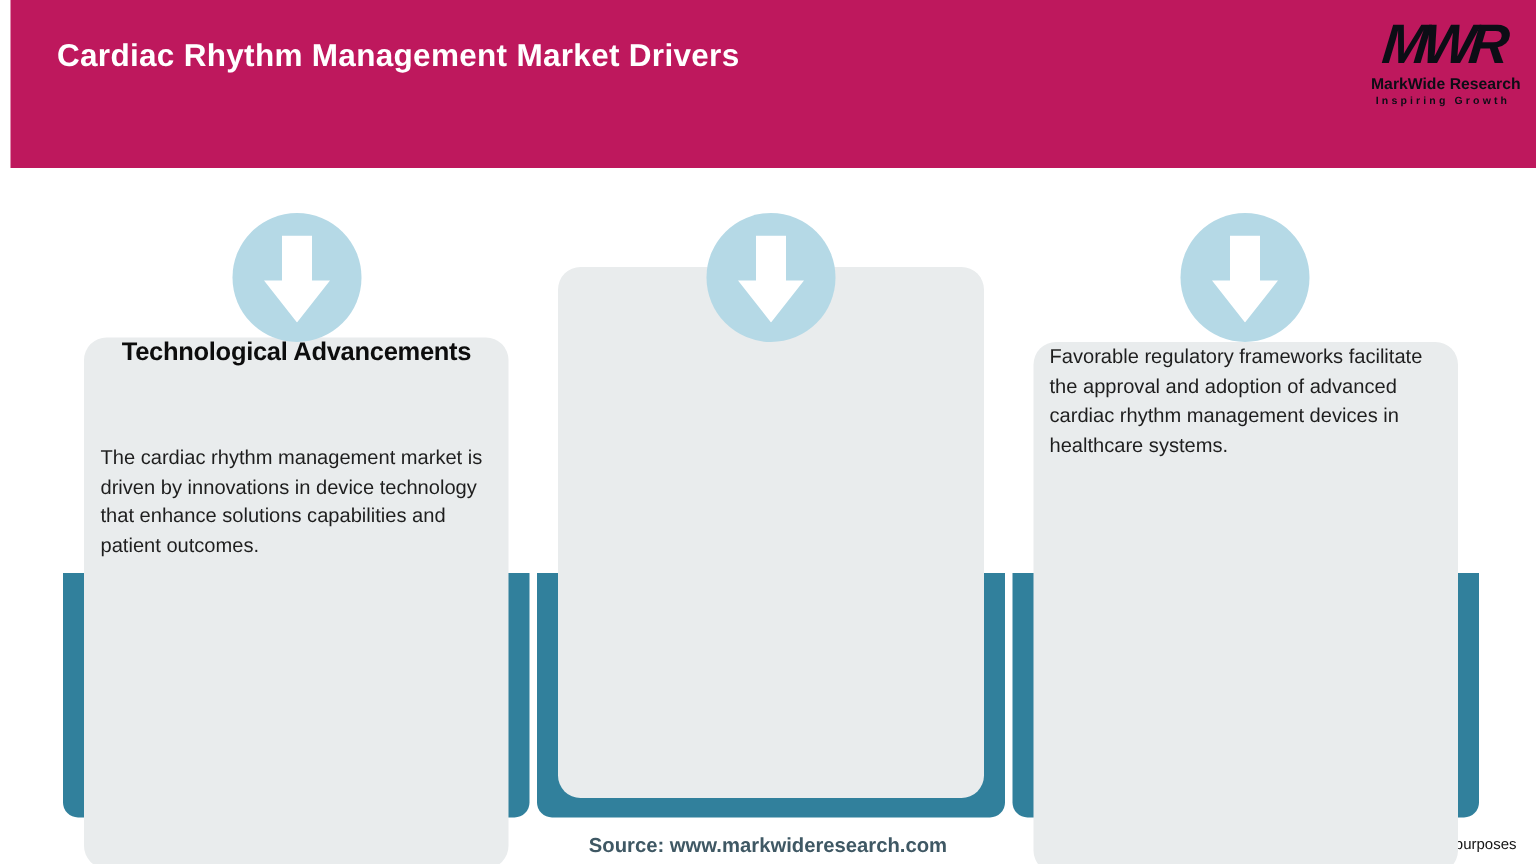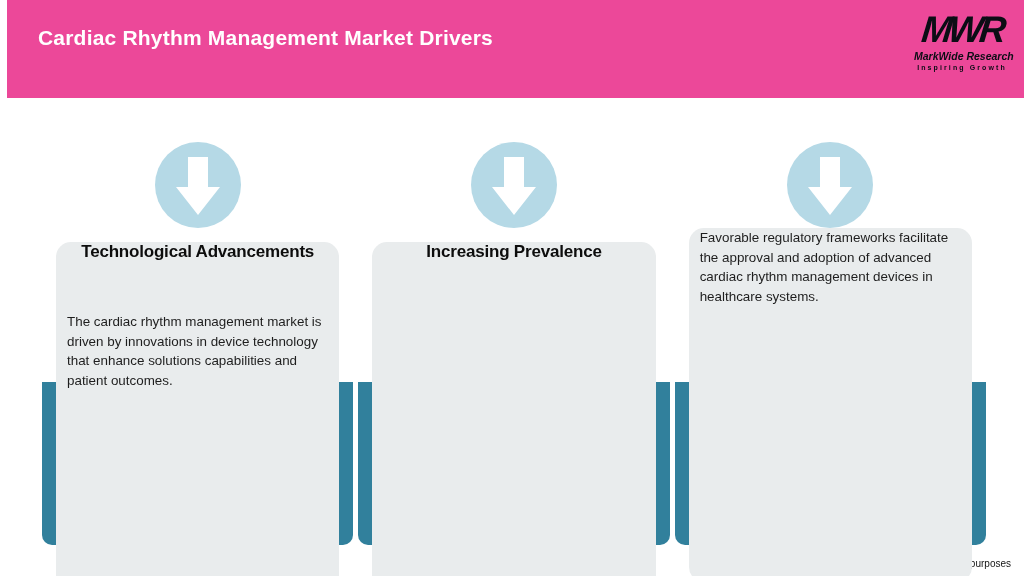--- a/index.html
+++ b/index.html
@@ -8,22 +8,22 @@
     font-family: "Liberation Sans", sans-serif;
     background: #ffffff;
     position: relative;
     overflow: hidden;
   }
 
   
   .header {
     position: absolute;
     left: 7px; top: 0; right: 0;
-    height: 98px;
-    background: #ec4899;
+    height: 112px;
+    background: #be185d;
   }
   .page-title {
     position: absolute;
     left: 31px; top: 26px;
     color: #ffffff;
     font-size: 21px;
     font-weight: bold;
     letter-spacing: 0.2px;
   }
   .logo {
@@ -39,21 +39,20 @@
     font-style: italic;
     letter-spacing: -4px;
     line-height: 38px;
     transform: skewX(-6deg);
   }
   .logo-name {
     font-size: 10.5px;
     font-weight: bold;
     margin-top: 1px;
     white-space: nowrap;
-    font-style: italic;
   }
   .logo-tagline {
     font-size: 7px;
     font-weight: bold;
     letter-spacing: 2.1px;
     margin-top: 2px;
     white-space: nowrap;
   }
 
   
@@ -87,21 +86,21 @@
     transform: translateX(-50%);
     width: 86px; height: 86px;
     border-radius: 50%;
     background: #b5d9e6;
     display: flex;
     align-items: center;
     justify-content: center;
   }
   .circle-badge svg { display: block; margin-top: 2px; }
   .card-title {
-    margin-top: 64px;
+    margin-top: 47px;
     text-align: center;
     font-size: 17px;
     font-weight: bold;
     color: #0d0d0d;
     letter-spacing: -0.2px;
   }
   .card-desc {
     margin-top: 50px;
     font-size: 13.4px;
     line-height: 19.5px;
@@ -152,21 +151,20 @@
   </div>
 
   <div class="column">
     <div class="back-panel"></div>
     <div class="circle-badge">
       <svg width="46" height="58" viewBox="0 0 46 58" aria-hidden="true">
         <path d="M13 0 h20 v30 h12 L23 58 L1 30 h12 Z" fill="#ffffff"></path>
       </svg>
     </div>
     <div class="card">
-      <div class="card-title">Increasing Prevalence</div>
     </div>
   </div>
 
   <div class="column">
     <div class="back-panel"></div>
     <div class="circle-badge">
       <svg width="46" height="58" viewBox="0 0 46 58" aria-hidden="true">
         <path d="M13 0 h20 v30 h12 L23 58 L1 30 h12 Z" fill="#ffffff"></path>
       </svg>
     </div>

